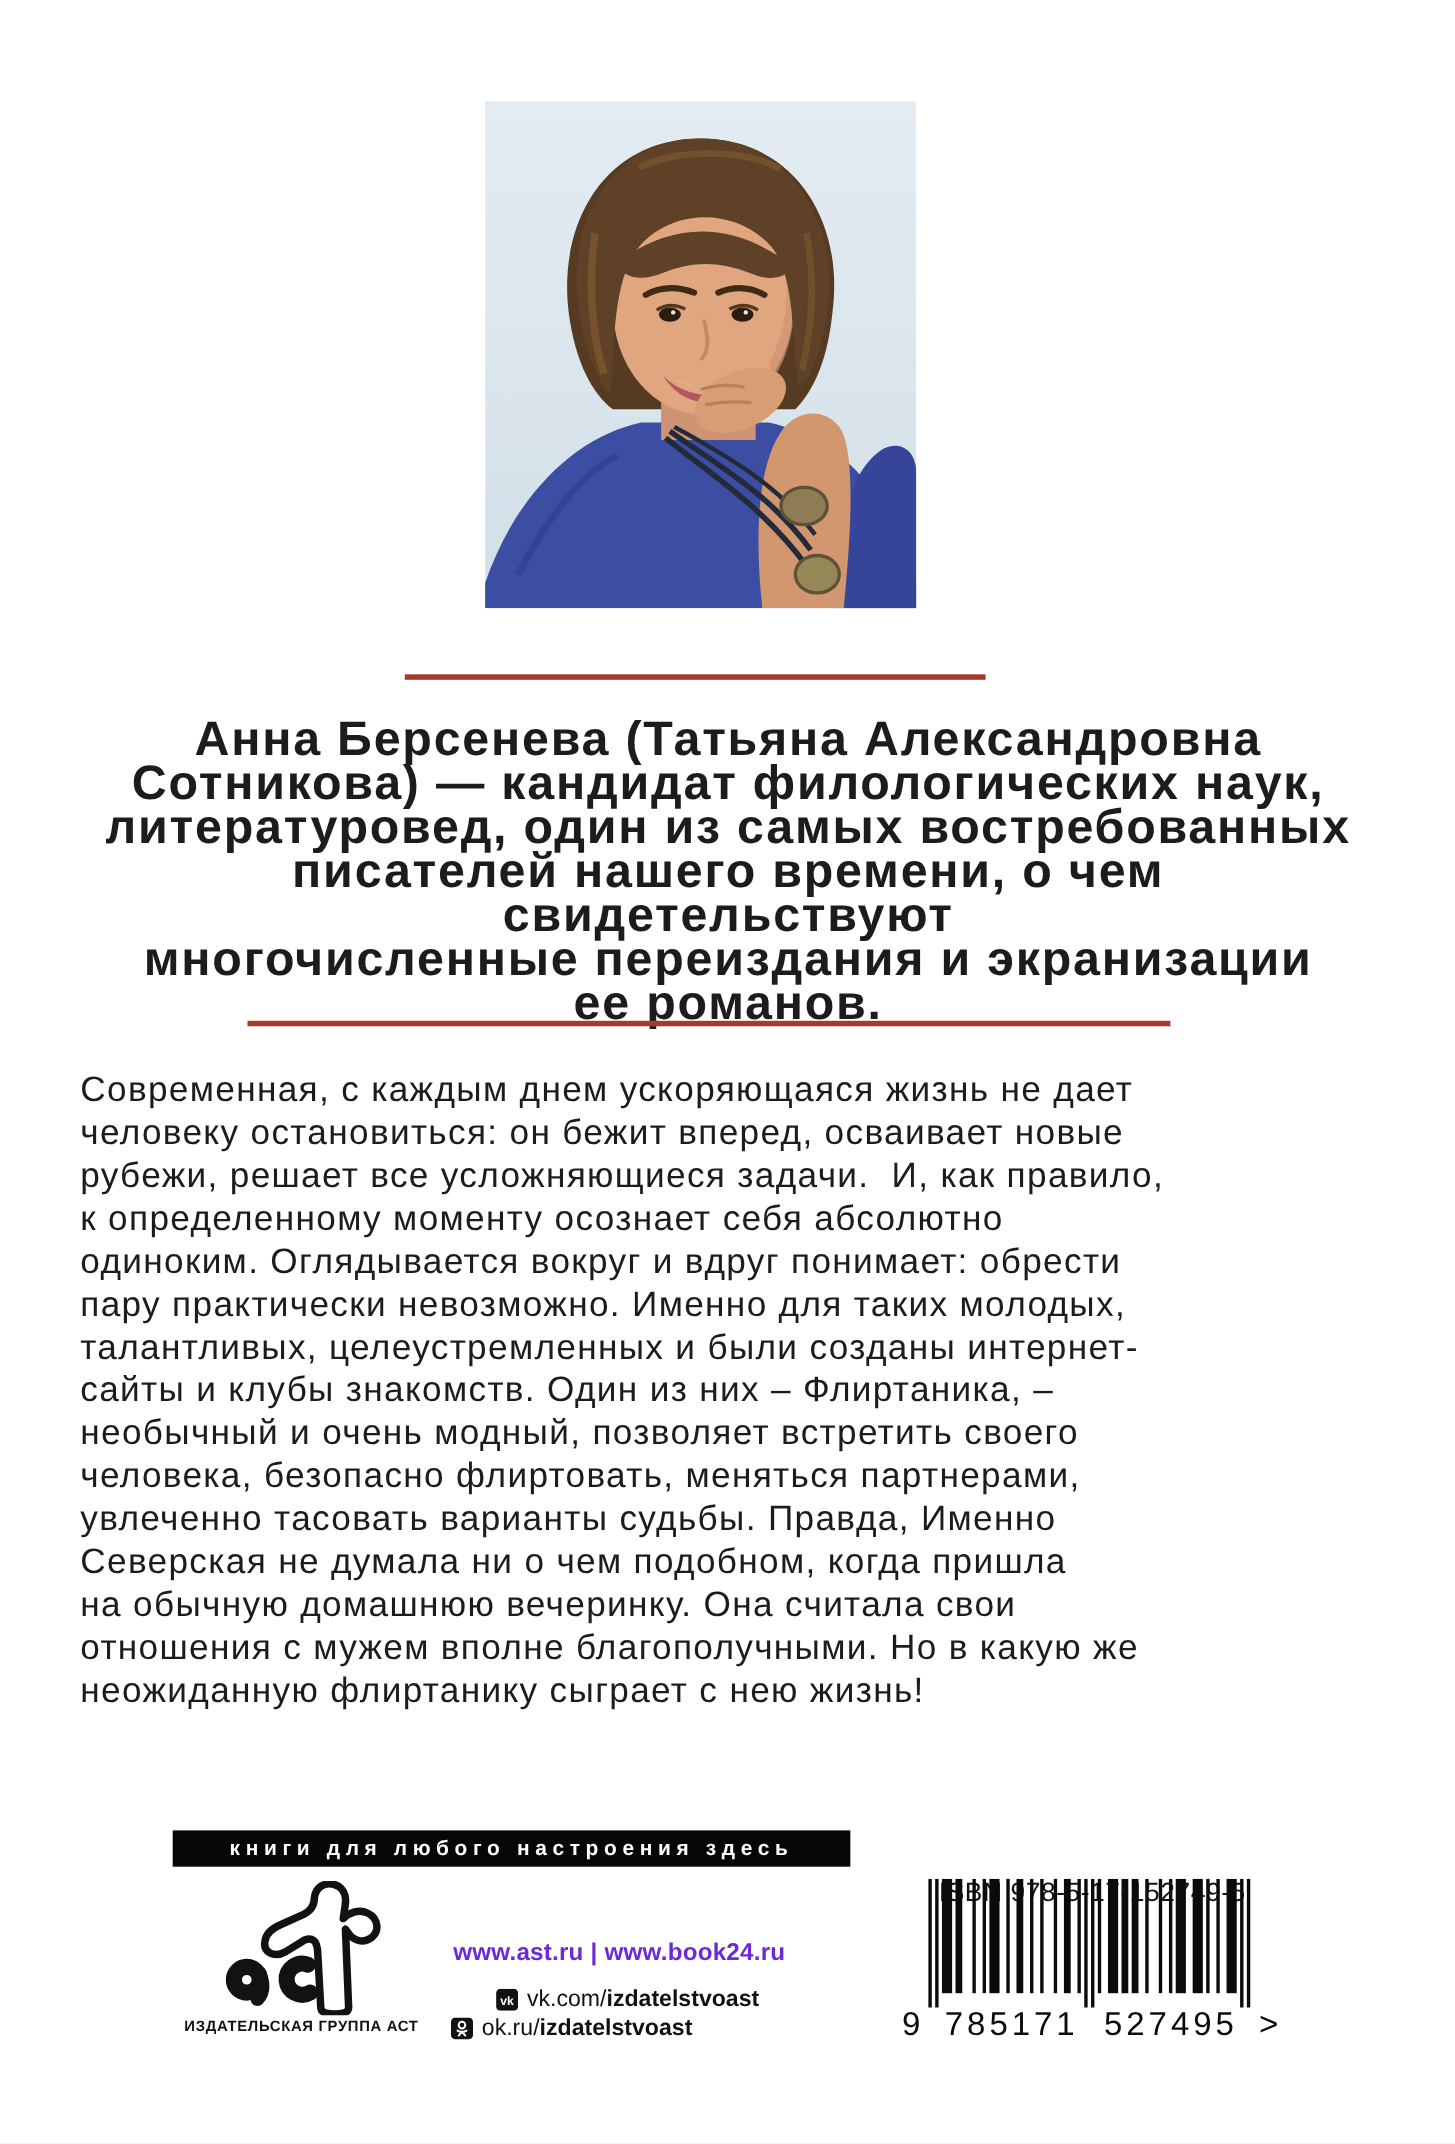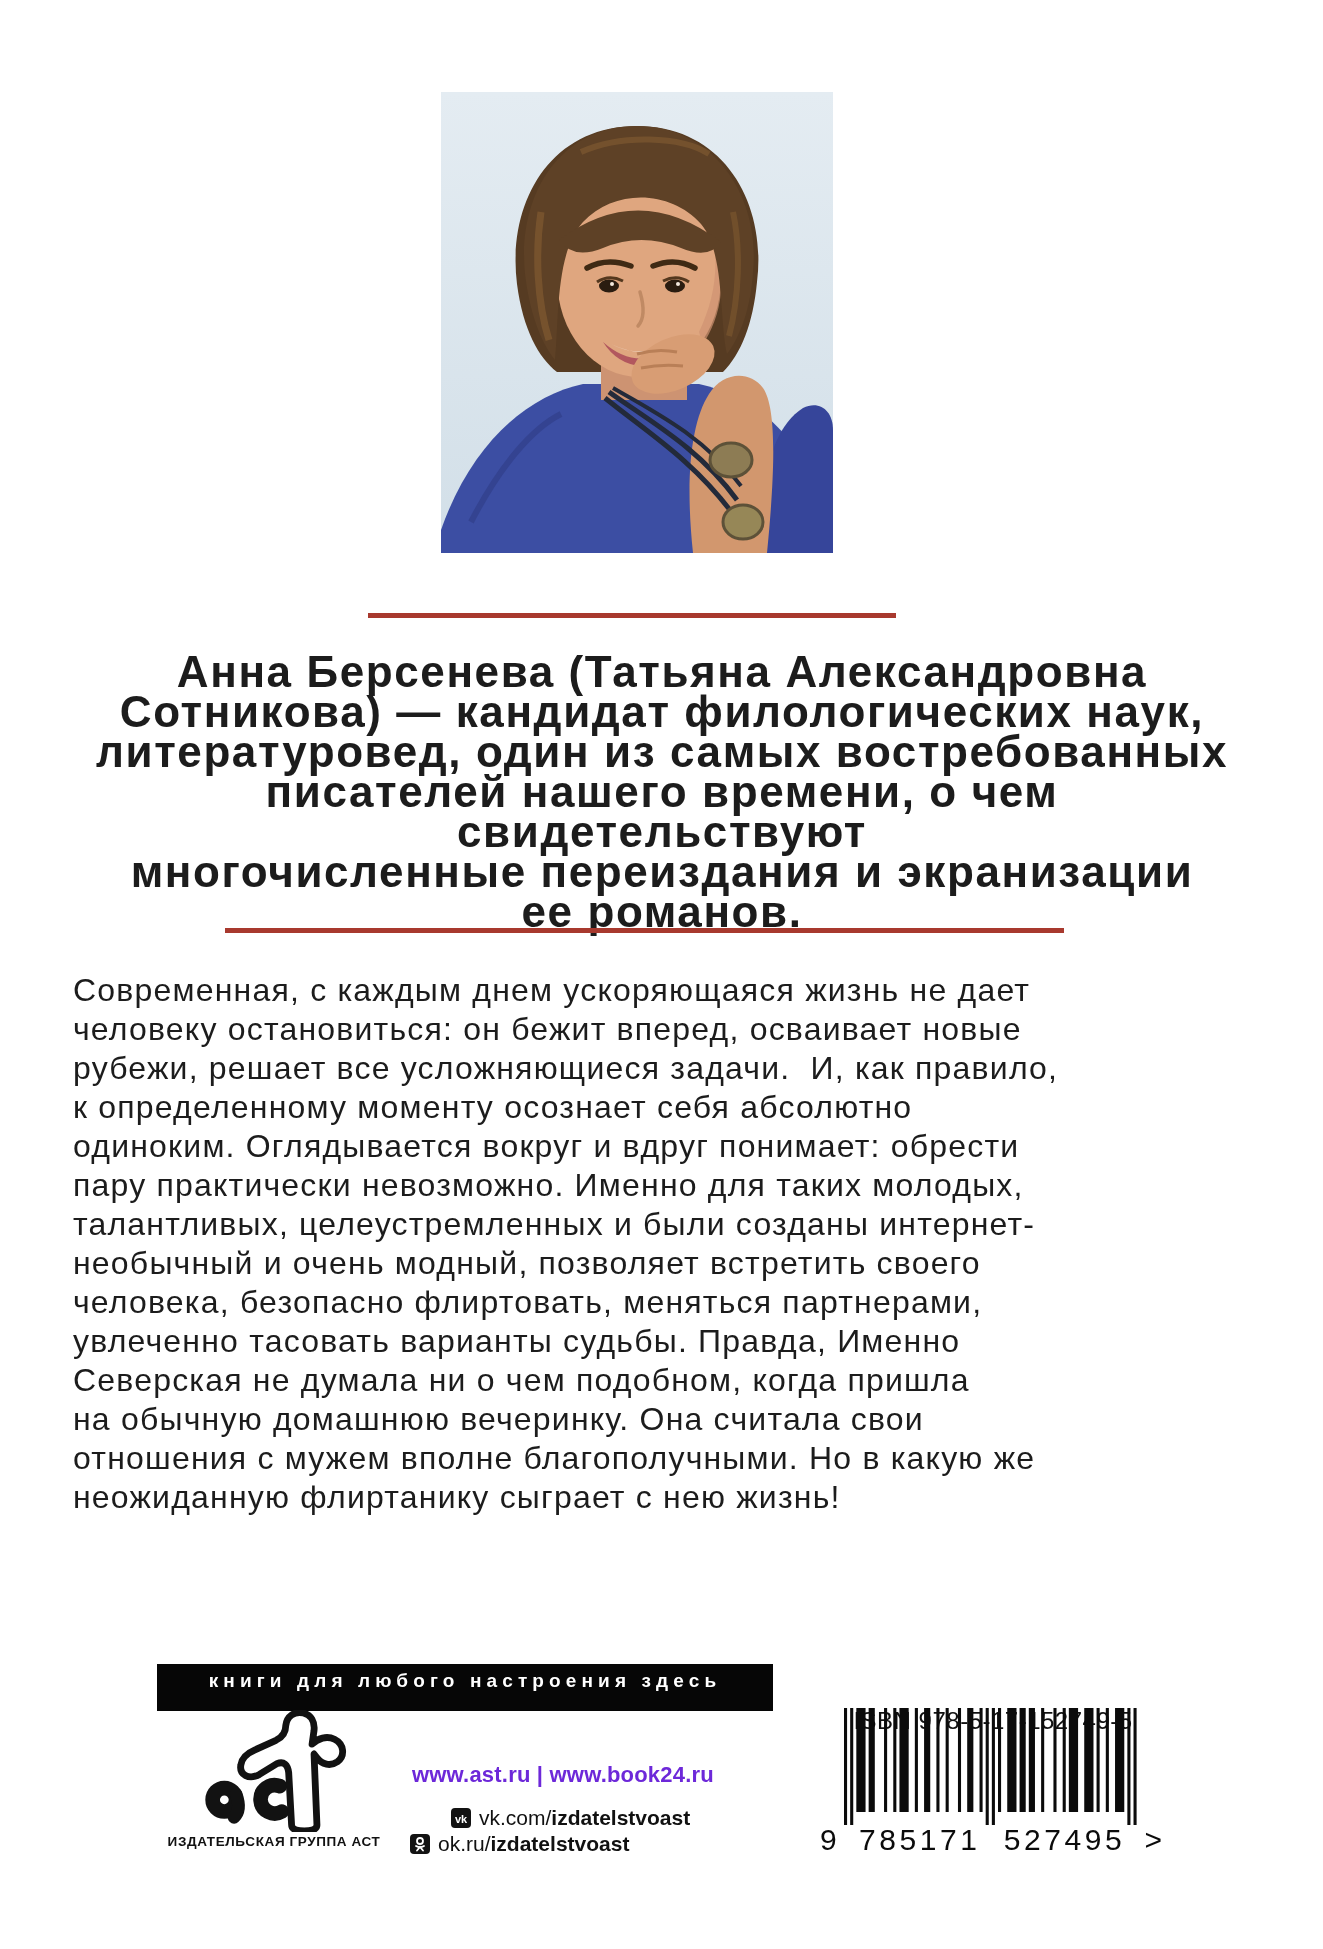--- a/index.html
+++ b/index.html
@@ -15,21 +15,21 @@
   .rule2{left:225px; top:928px; width:839px;}
   .bio{
     left:92px; top:652px; width:1140px; text-align:center;
     font-size:44px; line-height:40px; letter-spacing:1.6px; color:#1c1c1c;font-weight:bold;
   }
   .desc{
     left:73px; top:971px; width:1178px; text-align:left;
     font-size:32px; line-height:39px; letter-spacing:1.2px; color:#1c1c1c;
   }
   .banner{
-    left:157px; top:1664px; width:616px; height:47px; background:#060606;
+    left:157px; top:1664px; width:616px; height:33px; background:#060606;
     color:#ffffff; font-size:19px; font-weight:bold; line-height:34px;
     text-align:center; letter-spacing:0.27em; white-space:nowrap;
   }
   .logo{left:198px; top:1710px; width:156px; height:122px;}
   .publisher{
     left:166px; top:1834px; width:216px; text-align:center;
     font-size:13.5px; font-weight:bold; letter-spacing:0.6px; color:#111;
   }
   .sites{left:412px; top:1762px; font-size:22px; font-weight:bold; color:#6d28d9; letter-spacing:0.2px;}
   .link-row{left:410px; font-size:21px; color:#111; display:flex; align-items:center; gap:8px;}
@@ -115,20 +115,21 @@
   <div class="abs rule rule2"></div>
 
   <div class="abs desc">
       <div>Современная, с каждым днем ускоряющаяся жизнь не дает</div>
       <div>человеку остановиться: он бежит вперед, осваивает новые</div>
       <div>рубежи, решает все усложняющиеся задачи. &nbsp;И, как правило,</div>
       <div>к определенному моменту осознает себя абсолютно</div>
       <div>одиноким. Оглядывается вокруг и вдруг понимает: обрести</div>
       <div>пару практически невозможно. Именно для таких молодых,</div>
       <div>талантливых, целеустремленных и были созданы интернет-</div>
+      <div>сайты и клубы знакомств. Один из них – Флиртаника, –</div>
       <div>необычный и очень модный, позволяет встретить своего</div>
       <div>человека, безопасно флиртовать, меняться партнерами,</div>
       <div>увлеченно тасовать варианты судьбы. Правда, Именно</div>
       <div>Северская не думала ни о чем подобном, когда пришла</div>
       <div>на обычную домашнюю вечеринку. Она считала свои</div>
       <div>отношения с мужем вполне благополучными. Но в какую же</div>
       <div>неожиданную флиртанику сыграет с нею жизнь!</div>
     </div>
 
   <div class="abs banner">книги для любого настроения здесь</div>

